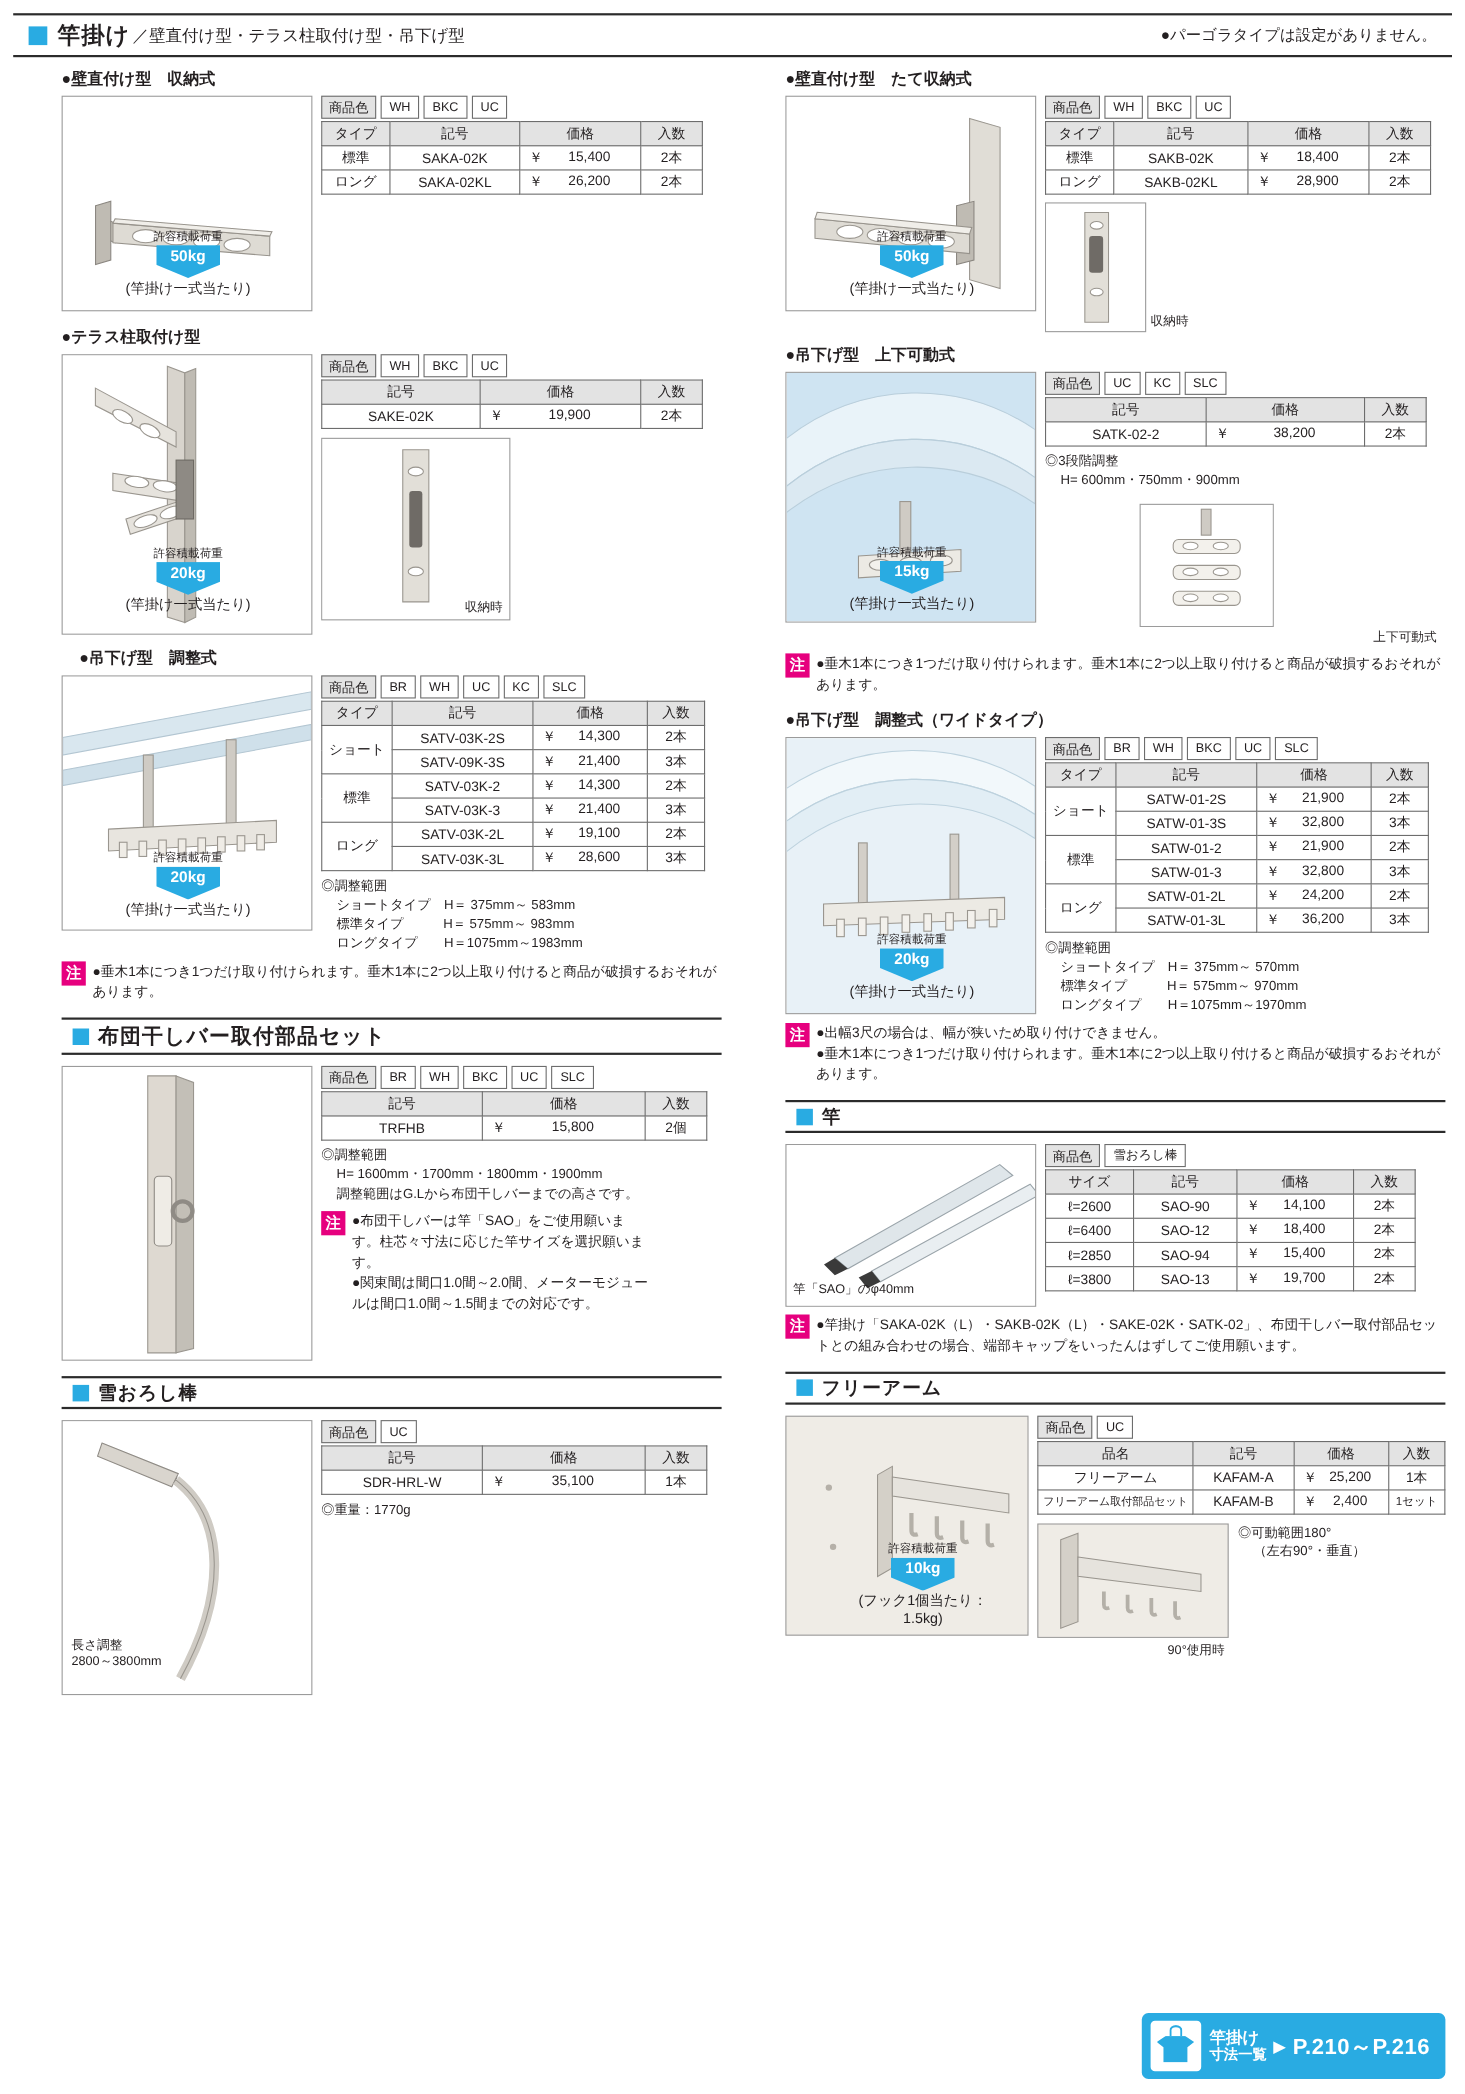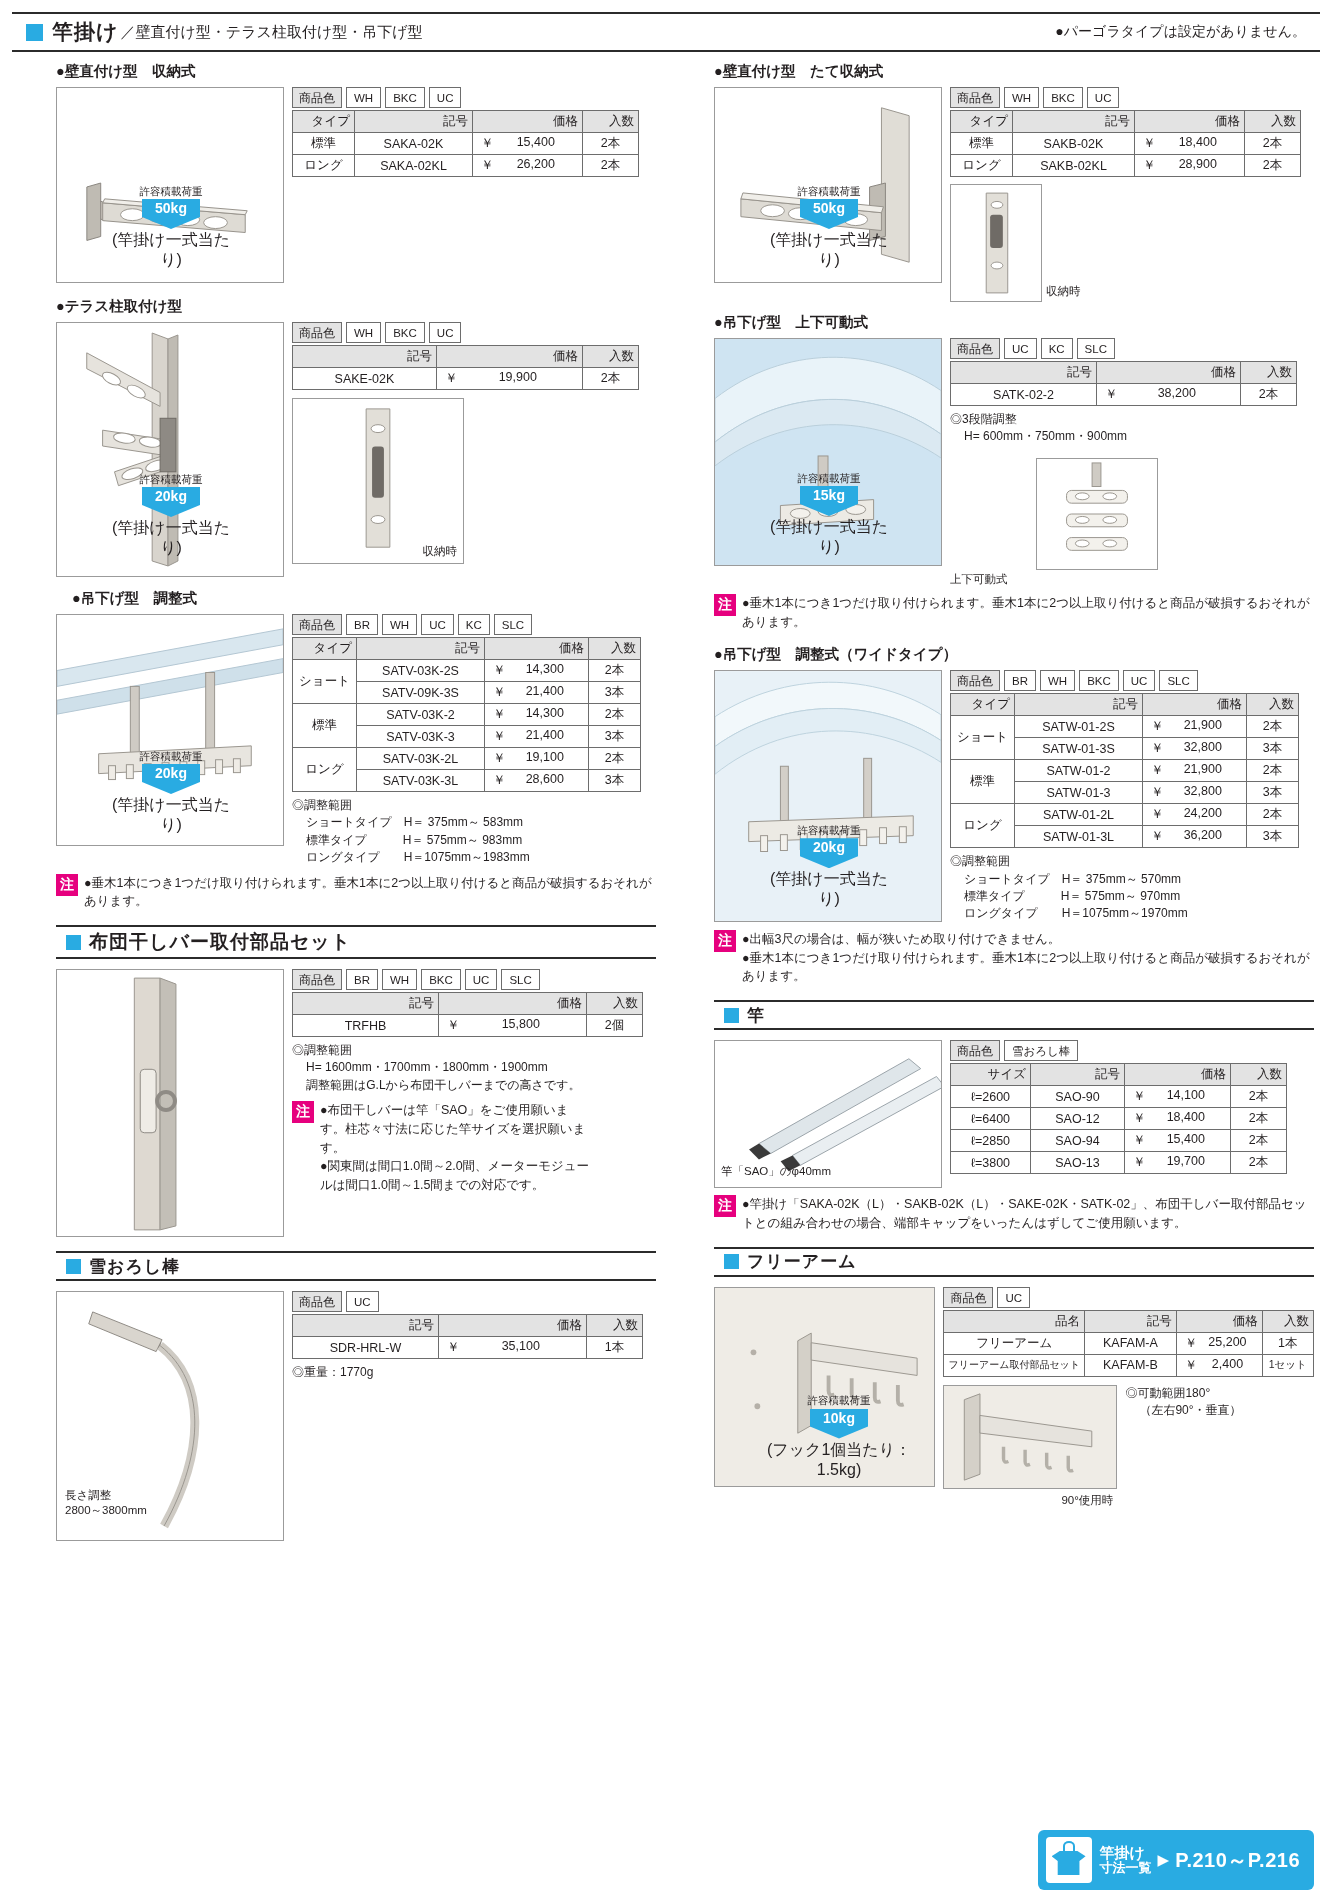--- a/index.html
+++ b/index.html
@@ -47,21 +47,21 @@
   
   table.spec { border-collapse:collapse; font-size:12.5px; }
   table.spec td, table.spec th {
     border:1px solid #6d6d6d;
     padding:2px 4px;
     text-align:center;
     font-weight:normal;
     height:21px;
     white-space:nowrap;
   }
-  table.spec th { background:#e3e3e3;text-align:right; }
+  table.spec th { background:#e3e3e3; }
   td.price { text-align:right; padding-right:8px; }
   td.price .y { float:left; padding-left:4px; }
 
   .colorbar { display:flex; align-items:center; gap:4px; margin-bottom:2px; }
   .colorbar .lbl {
     background:#e3e3e3; border:1px solid #6d6d6d;
     font-size:12px; padding:2px 6px; height:21px; line-height:16px;
   }
   .colorbar .chip {
     border:1px solid #6d6d6d; background:#fff;
@@ -85,21 +85,21 @@
     position:absolute; text-align:center; width:130px;
     font-size:11px; line-height:1.25;
   }
   .load .cap { font-size:10.5px; }
   .load .arrow {
     width:58px; height:30px; margin:1px auto 0 auto;
     background:#29abe2; color:#fff; font-weight:bold; font-size:14px;
     clip-path: polygon(0 0, 100% 0, 100% 60%, 50% 100%, 0 60%);
     line-height:17px; padding-top:1px;
   }
-  .load .sub { font-size:16px; margin-top:1px; }
+  .load .sub { font-size:13px; margin-top:1px; }
 
   .caption { position:absolute; font-size:11.5px; }
 
   
   .banner {
     border-top:2px solid #2b2b2b; border-bottom:2px solid #2b2b2b;
     display:flex; align-items:center; height:34px; margin:14px 0 10px 0;
   }
   .banner .sq { width:15px; height:15px; background:#29abe2; margin:0 8px 0 10px; }
   .banner .t { font-size:19px; font-weight:bold; letter-spacing:1px; }
@@ -581,21 +581,21 @@
               <g fill="#fff" stroke="#9a968f">
                 <ellipse cx="46" cy="38" rx="7" ry="3.5"></ellipse>
                   <ellipse cx="74" cy="38" rx="7" ry="3.5"></ellipse>
                 <ellipse cx="46" cy="62" rx="7" ry="3.5"></ellipse>
                   <ellipse cx="74" cy="62" rx="7" ry="3.5"></ellipse>
                 <ellipse cx="46" cy="86" rx="7" ry="3.5"></ellipse>
                   <ellipse cx="74" cy="86" rx="7" ry="3.5"></ellipse>
               </g>
             </svg>
           </div>
-          <div style="font-size:11.5px;padding-right:8px;margin-top:2px;">上下可動式</div>
+          <div style="font-size:11.5px;text-align:right;padding-right:8px;margin-top:2px;">上下可動式</div>
         </div>
       </div>
 
       <div class="caution">
         <div class="mark">注</div>
         <div class="txt">●垂木1本につき1つだけ取り付けられます。垂木1本に2つ以上取り付けると商品が破損するおそれがあります。</div>
       </div>
 
       <div class="sect-title" style="margin-top:14px;">●吊下げ型　調整式（ワイドタイプ）</div>
       <div class="row">

